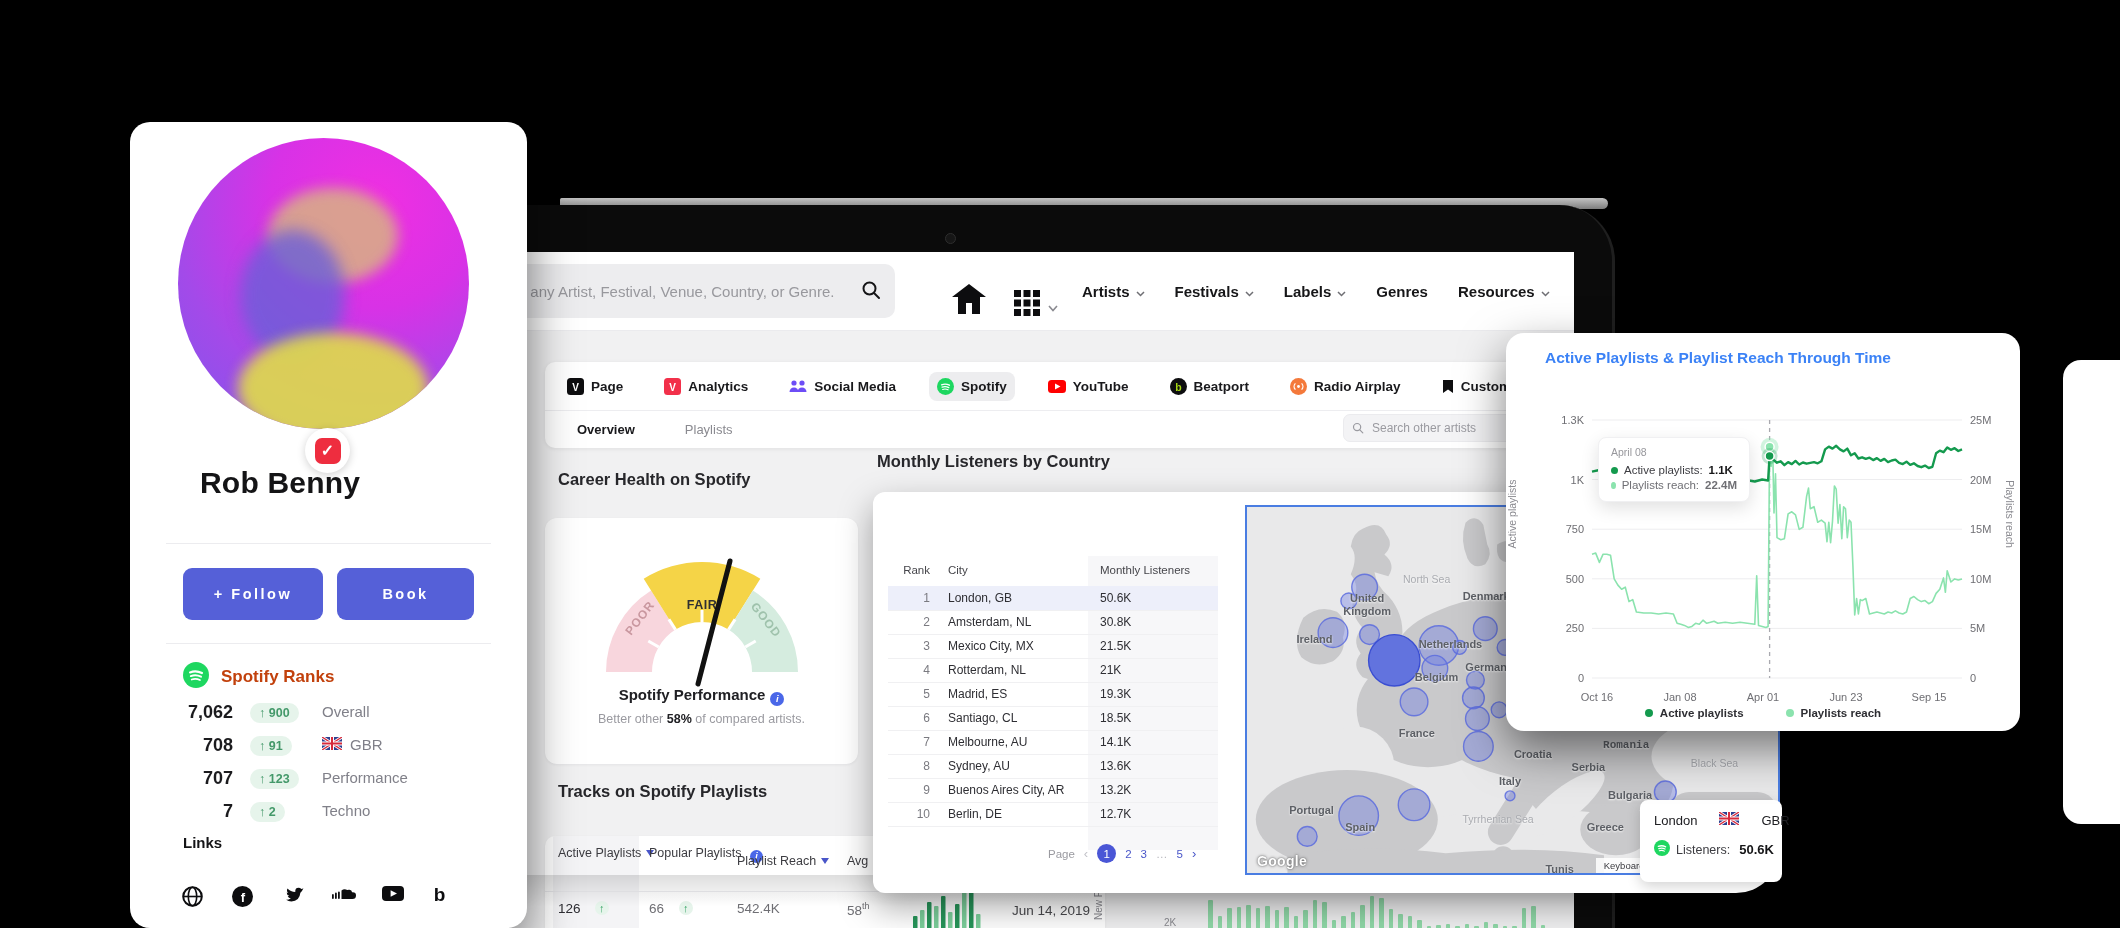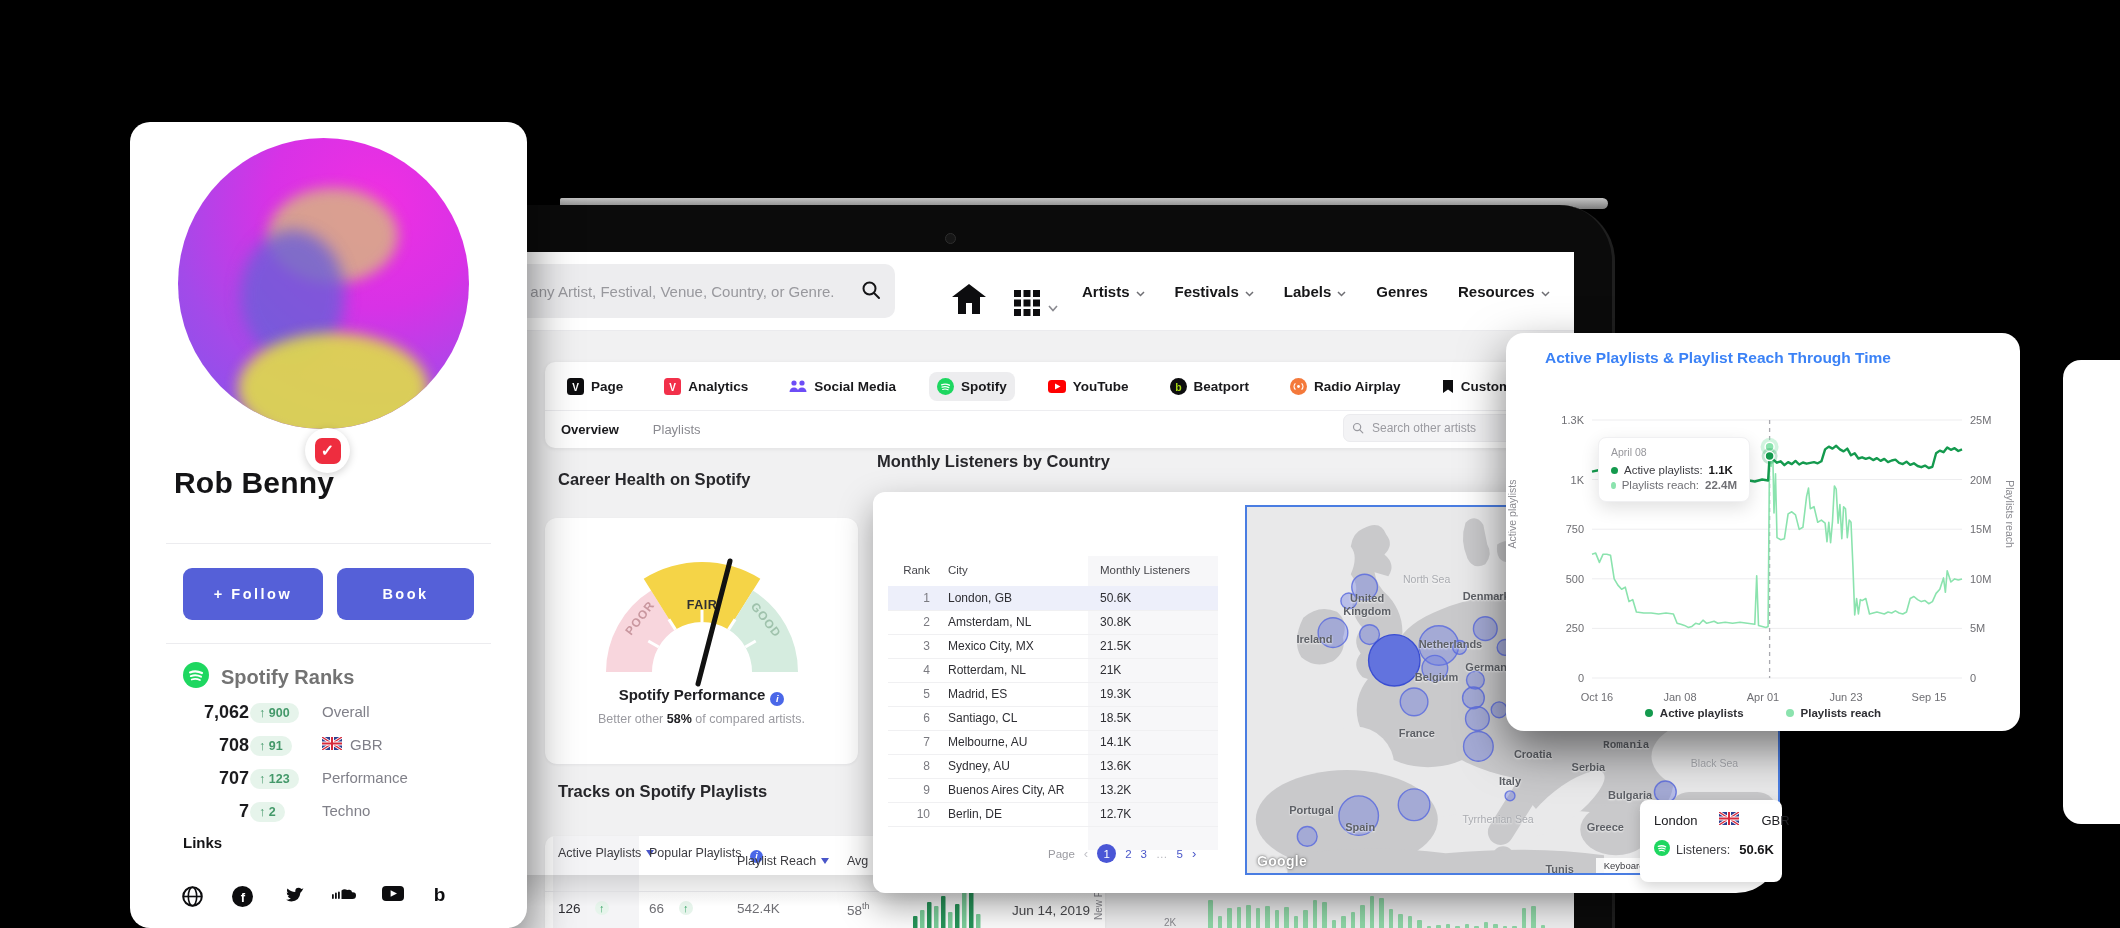--- a/index.html
+++ b/index.html
@@ -27,21 +27,21 @@
   .mainnav{position:absolute;left:652px;top:0;height:78px;display:flex;align-items:center;gap:30px;}
   .mainnav .nav-item{display:flex;align-items:center;gap:6px;font-size:15px;font-weight:700;color:#161618;cursor:pointer;white-space:nowrap;}
   
   .tabs-card{position:absolute;left:115px;top:110px;width:1015px;height:86px;background:#fff;border-radius:10px;
      box-shadow:0 1px 4px rgba(20,20,30,.08);}
   .tabs-row{position:absolute;left:0;top:0;right:0;height:48px;display:flex;align-items:center;padding:0 14px;gap:25px;border-bottom:1px solid #ededf0;}
   .tab-item{display:flex;align-items:center;gap:7px;font-size:13.5px;font-weight:700;color:#19191c;cursor:pointer;position:relative;padding:6px 8px;border-radius:8px;white-space:nowrap;}
   .tab-item.active{background:#ededef;}
   .tab-dot{position:absolute;top:2px;right:-3px;width:7px;height:7px;border-radius:50%;background:#f2304a;}
   .subtabs-row{position:absolute;left:0;bottom:0;right:0;height:37px;display:flex;align-items:center;padding:0 16px;gap:34px;}
-  .subtab{font-size:13px;color:#8a8a90;cursor:pointer;}
+  .subtab{font-size:13px;color:#8a8a90;cursor:pointer;margin-left:16px;}
   .subtab.active{color:#19191c;font-weight:700;}
   .search-artists{position:absolute;right:14px;top:52px;width:185px;height:26px;background:#f3f3f5;border:1px solid #ebebee;
      border-radius:7px;display:flex;align-items:center;gap:6px;padding:0 8px;}
   .search-artists input{border:0;background:transparent;outline:none;width:140px;font:12px "Liberation Sans",sans-serif;color:#6f6f74;}
   .search-artists input::placeholder{color:#9a9aa0;}
   .section-title{font-size:16.5px;font-weight:700;color:#27272b;}
   
   .career-card{position:absolute;left:115px;top:266px;width:313px;height:246px;background:#fff;border-radius:12px;box-shadow:0 1px 3px rgba(20,20,30,.06);}
   .perf-line{position:absolute;left:0;top:168px;width:100%;text-align:center;font-size:15px;font-weight:700;color:#202024;}
   .info-dot{display:inline-block;width:14px;height:14px;border-radius:50%;background:#4a67e8;color:#fff;
@@ -128,30 +128,30 @@
      box-shadow:0 20px 50px rgba(0,0,0,.55);}
   .avatar{position:absolute;left:48px;top:16px;width:291px;height:291px;border-radius:50%;overflow:hidden;
      background:radial-gradient(circle at 68% 22%, #f02fe2 0%, #d832e6 35%, #a34ae9 68%, #7e56ec 100%);}
   .avatar .hair{position:absolute;left:90px;top:50px;width:130px;height:95px;border-radius:50%;background:#d7b383;opacity:.85;filter:blur(7px);}
   .avatar .face{position:absolute;left:62px;top:92px;width:105px;height:130px;border-radius:50%;background:#6b5fd8;opacity:.8;filter:blur(8px);}
   .avatar .jacket{position:absolute;left:60px;top:195px;width:190px;height:110px;border-radius:50%;background:#dfd94c;opacity:.92;filter:blur(7px);}
   .badge{position:absolute;left:175px;top:306px;width:45px;height:45px;border-radius:50%;background:#fff;
      box-shadow:0 2px 8px rgba(0,0,0,.18);display:flex;align-items:center;justify-content:center;}
   .badge .chk{width:26px;height:26px;border-radius:7px;background:#ee2d3f;color:#fff;font-size:16px;font-weight:700;
      display:flex;align-items:center;justify-content:center;}
-  .artist-name{position:absolute;left:44px;top:344px;font-size:30px;font-weight:800;color:#141416;letter-spacing:.2px;}
+  .artist-name{position:absolute;left:70px;top:344px;font-size:30px;font-weight:800;color:#141416;letter-spacing:.2px;}
   .pdiv{position:absolute;left:36px;right:36px;height:1px;background:#ececef;}
   .btn{position:absolute;top:446px;height:52px;border-radius:9px;background:#5560d8;color:#fff;border:0;
      font-family:"Liberation Sans",sans-serif;font-size:14.5px;font-weight:700;letter-spacing:2.5px;cursor:pointer;}
   .btn.follow{left:53px;width:140px;}
   .btn.book{left:207px;width:137px;}
   .ranks-head{position:absolute;left:53px;top:540px;display:flex;align-items:center;gap:12px;}
-  .ranks-head .t{font-size:20px;font-weight:800;color:#737373;}
+  .ranks-head .t{font-size:17px;font-weight:800;color:#c2410c;}
   .rank-row{position:absolute;left:0;width:100%;height:26px;}
-  .rank-val{position:absolute;left:16px;width:103px;text-align:right;font-size:18px;font-weight:700;color:#1b1b1e;}
+  .rank-val{position:absolute;left:0;width:103px;text-align:right;font-size:18px;font-weight:700;color:#1b1b1e;}
   .rank-pill{position:absolute;left:120px;top:1px;height:20px;border-radius:10px;background:#e6f4eb;color:#44996a;
      font-size:12.5px;font-weight:600;display:inline-flex;align-items:center;padding:0 9px;}
   .rank-label{position:absolute;left:192px;top:1px;font-size:15px;color:#808089;display:flex;align-items:center;gap:8px;}
   .links-title{position:absolute;left:53px;top:712px;font-size:15px;font-weight:800;color:#151517;}
   .links-row{position:absolute;left:52px;top:764px;display:flex;gap:29px;align-items:center;}
   .links-row .lk{width:21px;height:21px;cursor:pointer;}
   svg text{font-family:"Liberation Sans",sans-serif;}
 </style>
 </head>
 <body>

